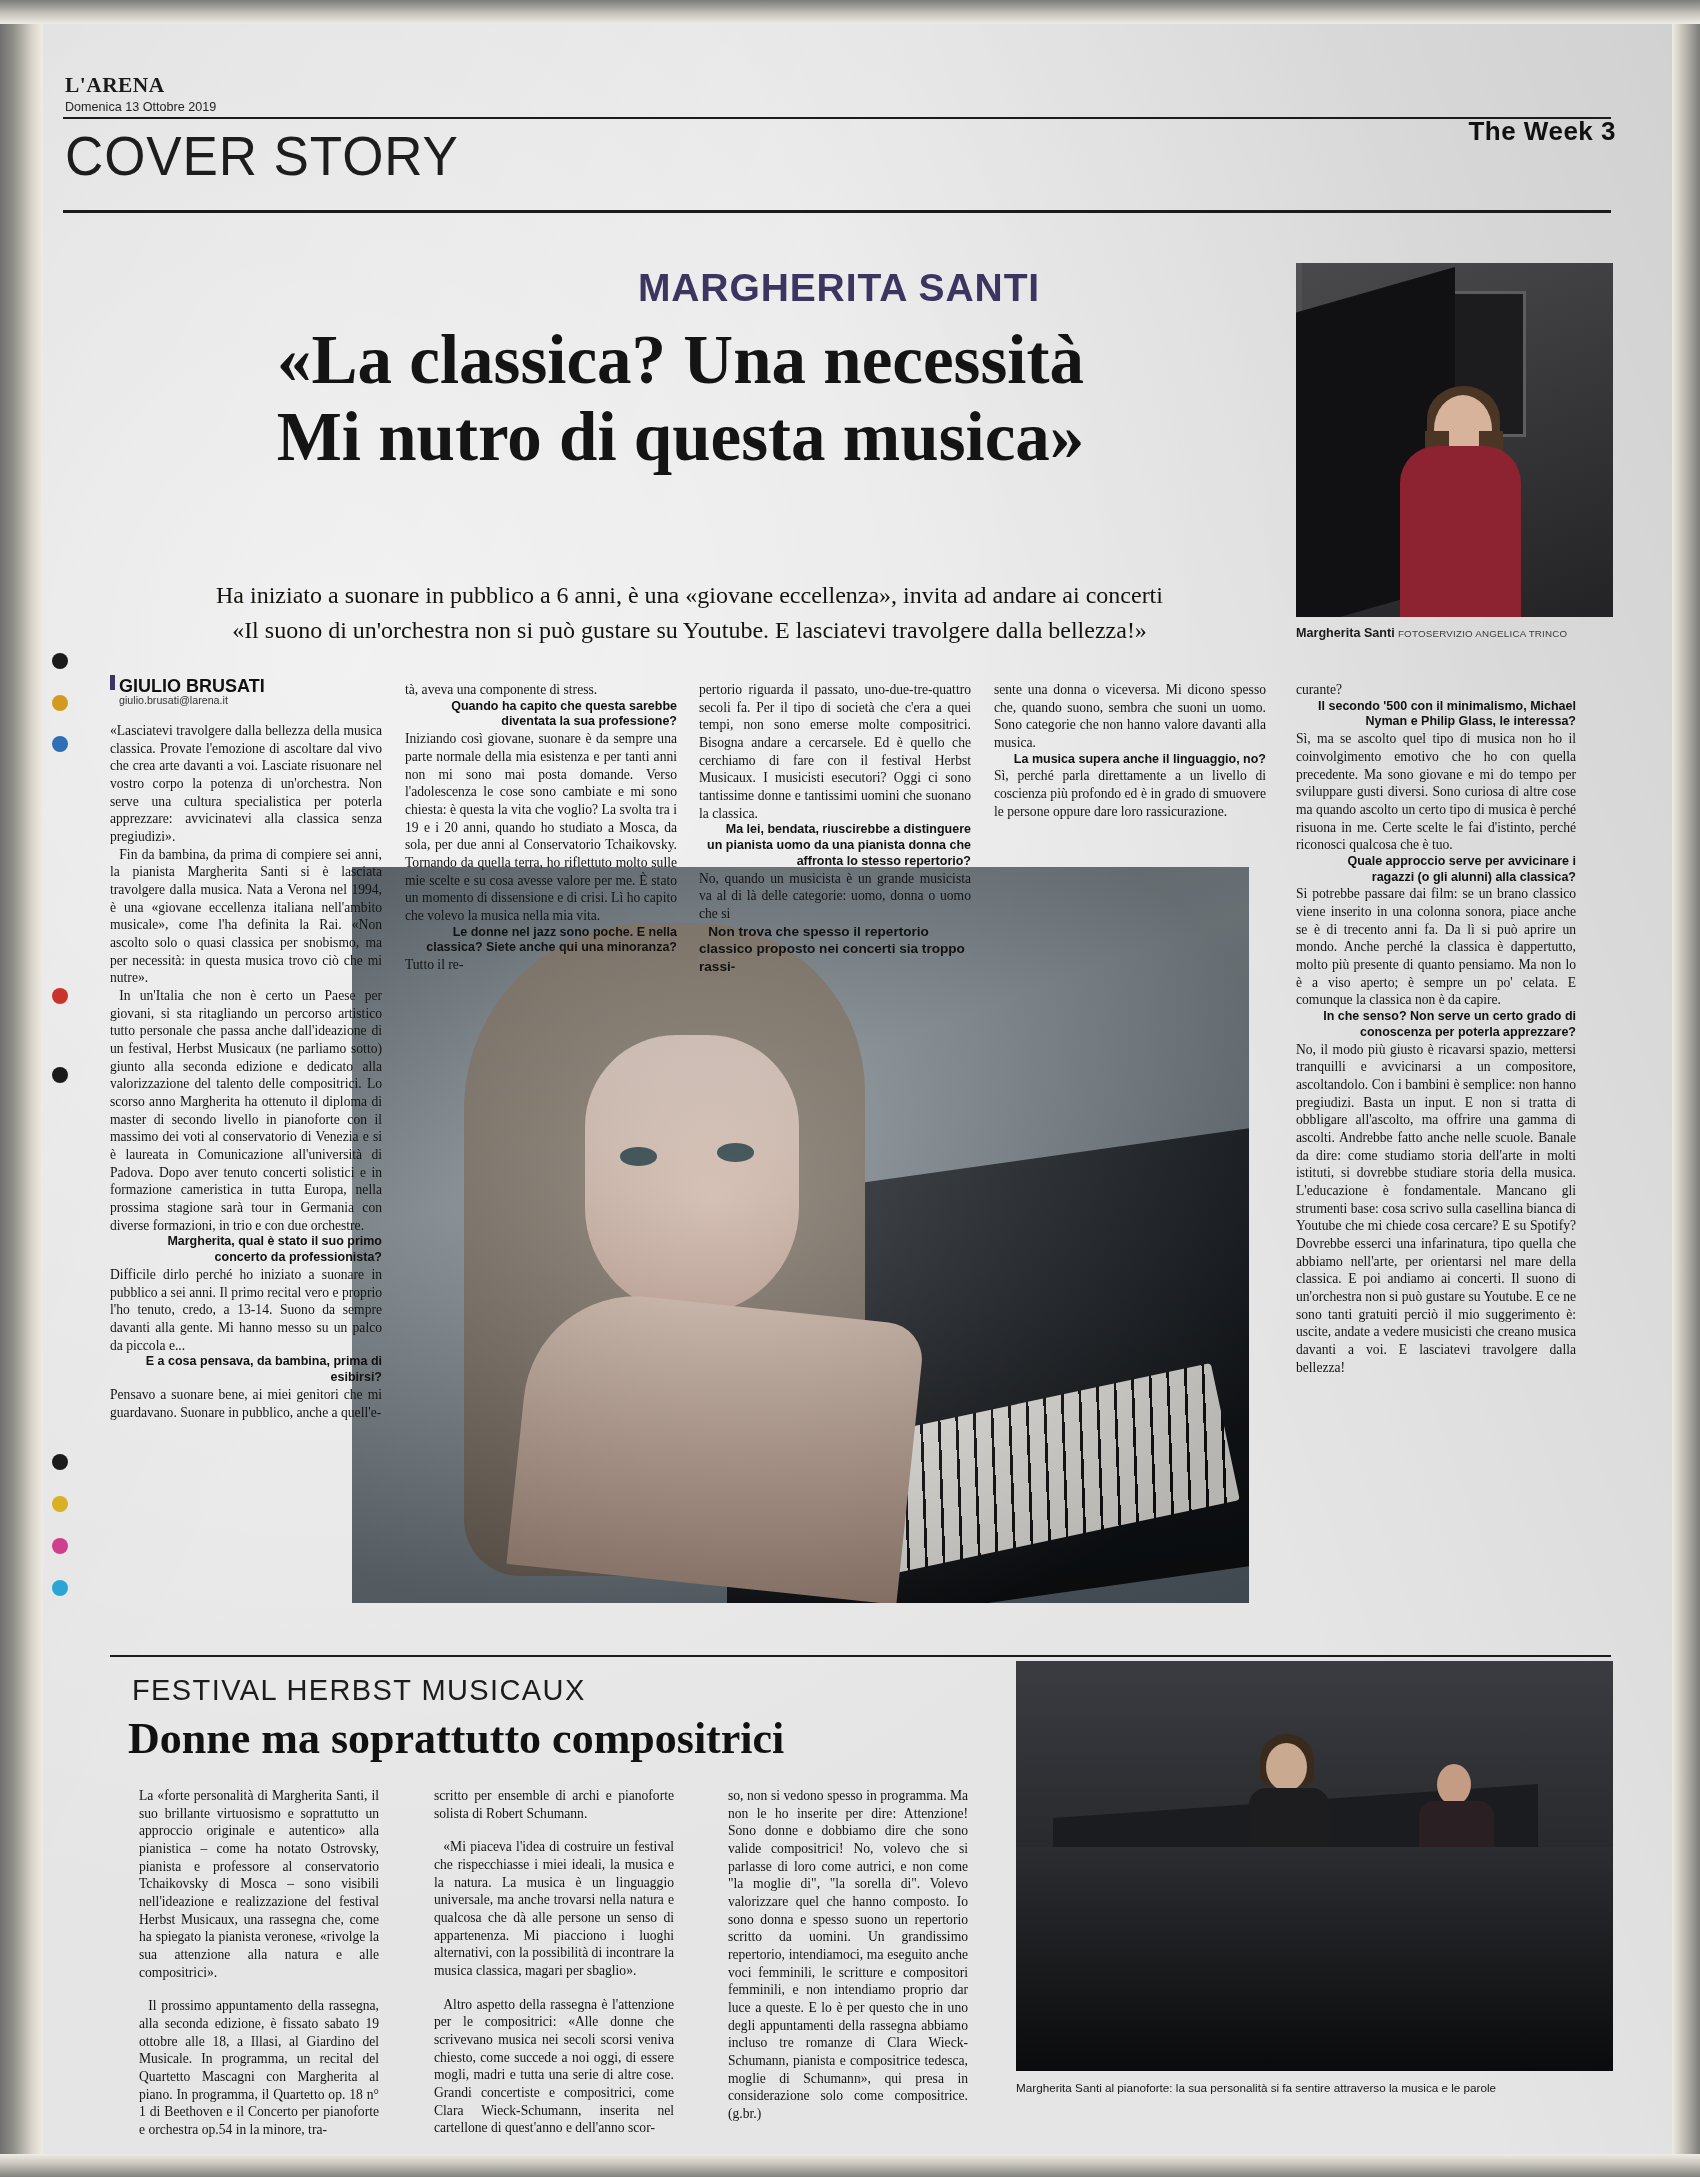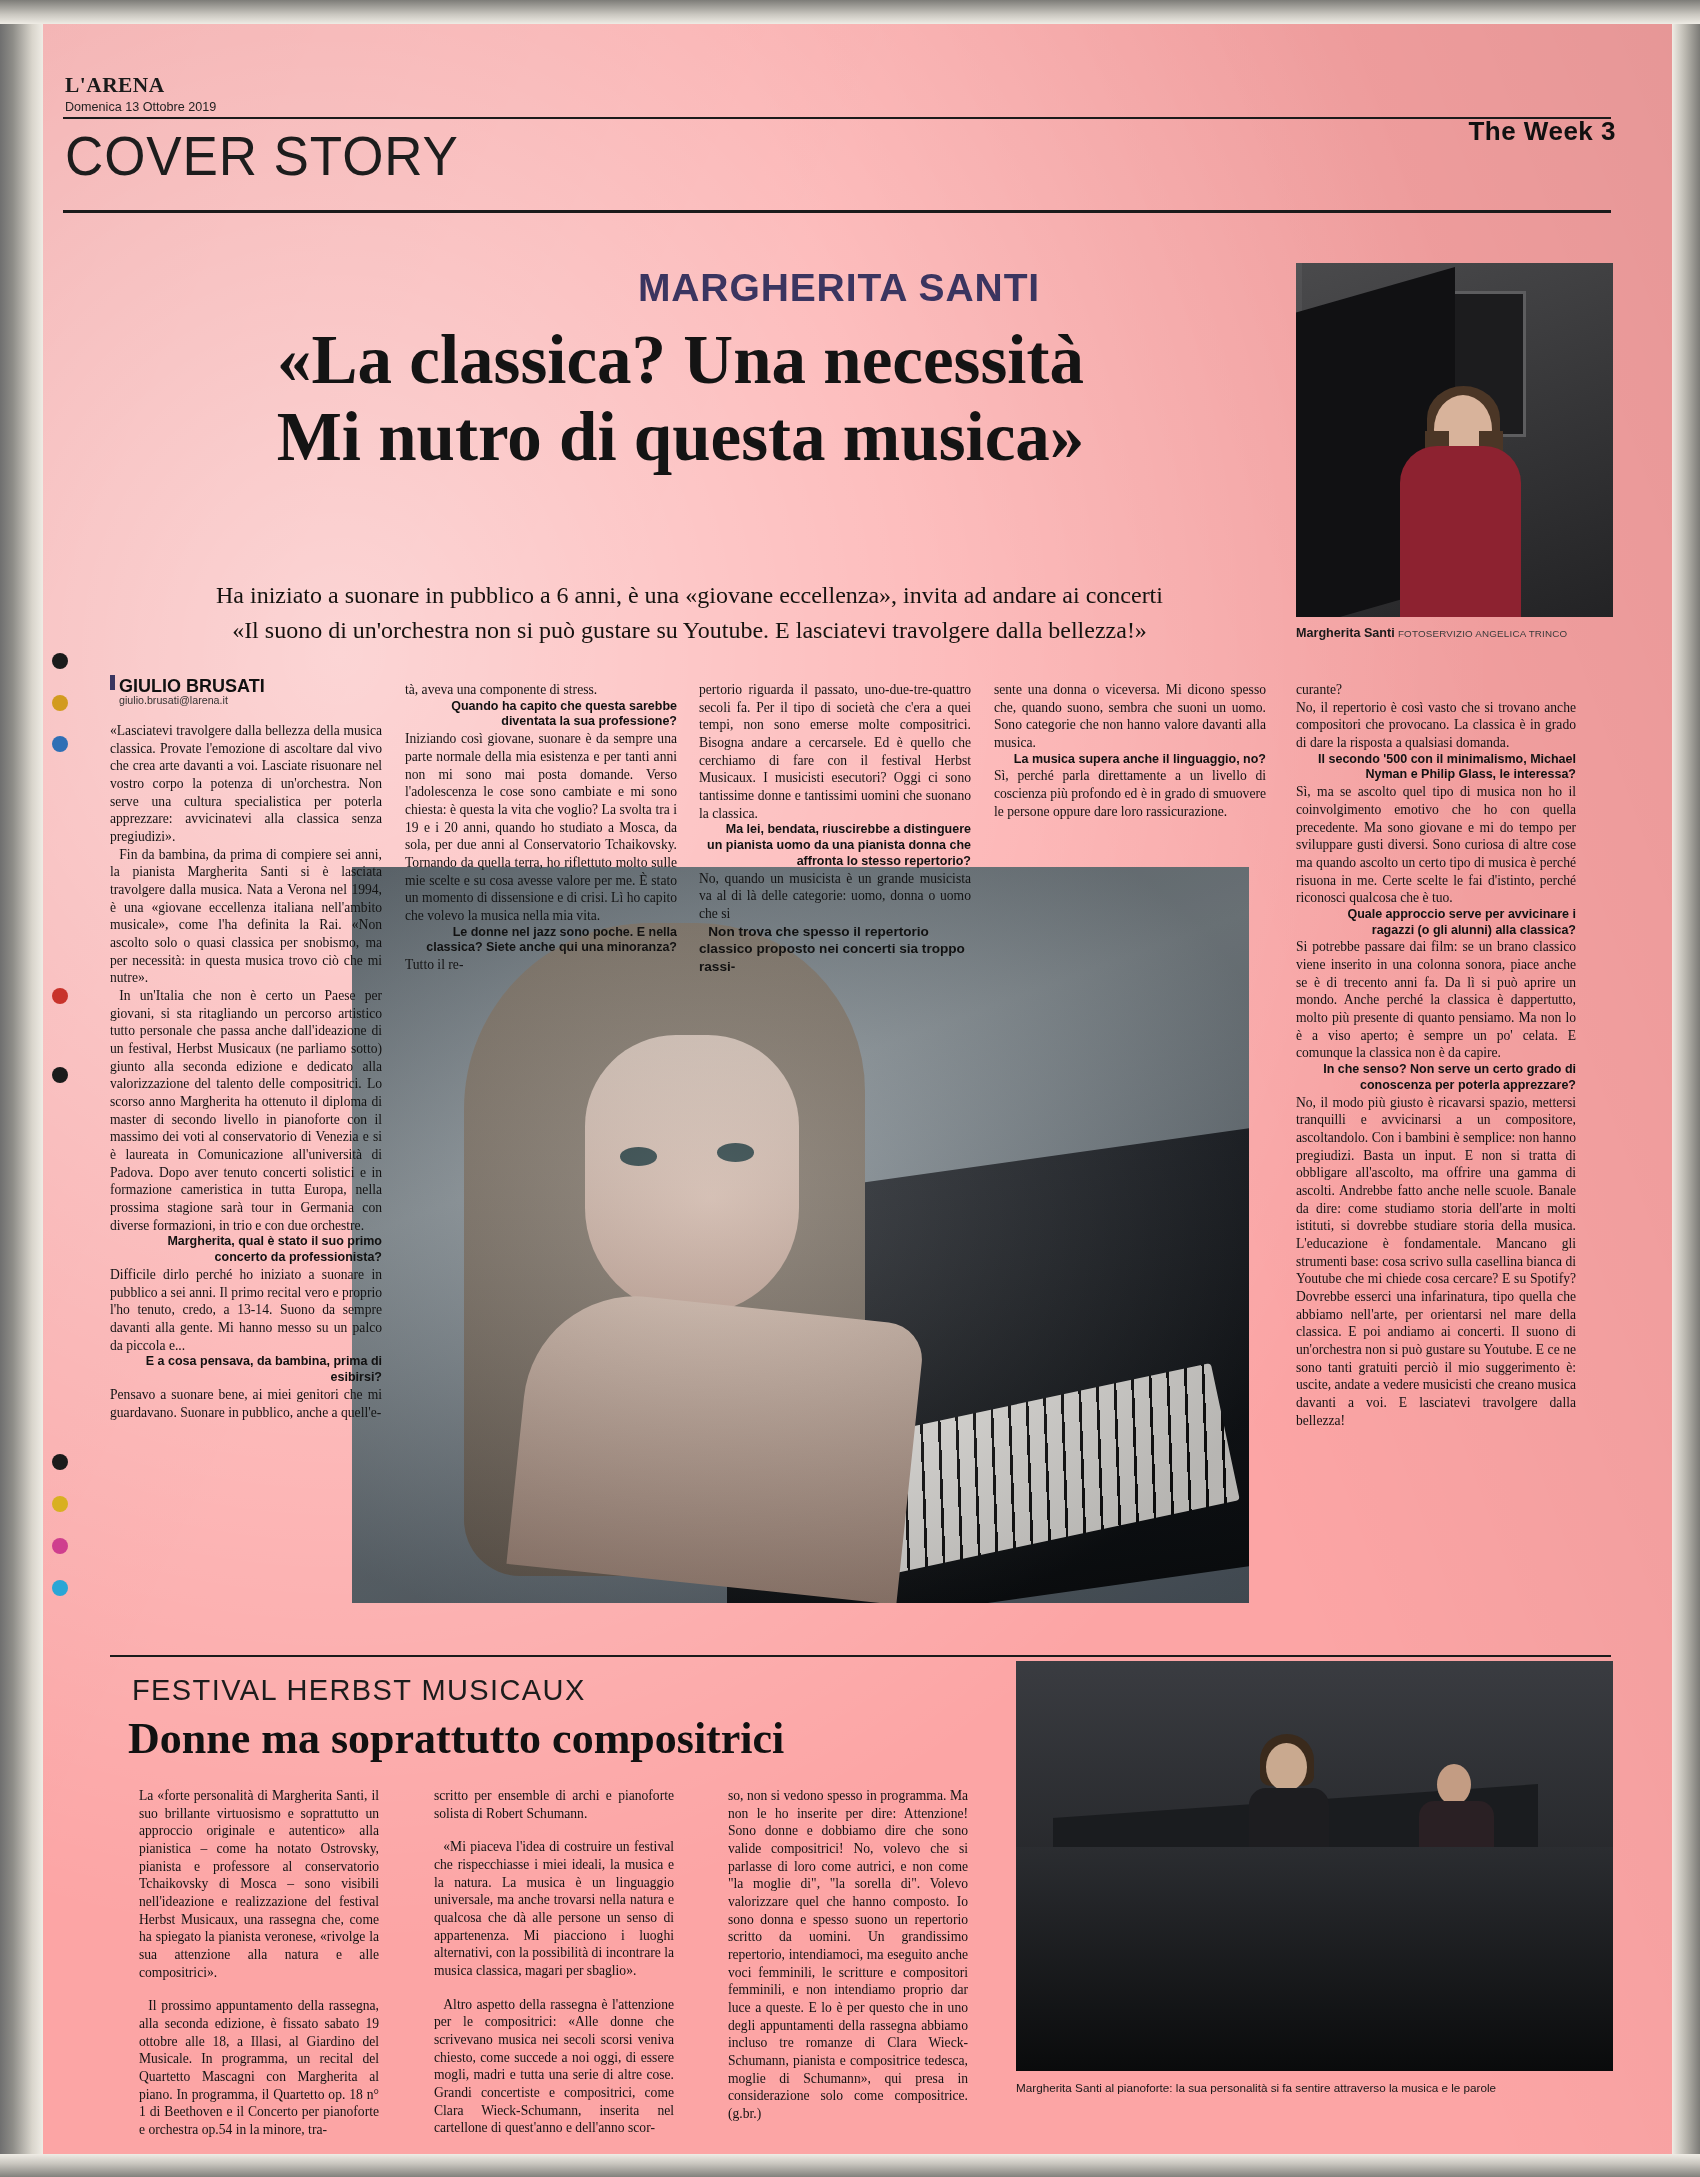--- a/index.html
+++ b/index.html
@@ -1,20 +1,20 @@
 <!DOCTYPE html>
 <html style="font-size:15px"><head>
 <meta charset="utf-8">
 <style>
   html,body{margin:0;padding:0;background:#6b6b6b;}
   body{font-family:"Liberation Serif",serif;}
   .page{
     position:relative;
     width:1700px;height:2178px;
-    background:#fca5a5;
+    background:#e5e5e5;
     overflow:hidden;
   }
   
   .paper-shade{
     position:absolute;inset:0;
     background:
       radial-gradient(ellipse at 20% 30%, rgba(255,255,255,0.55), rgba(255,255,255,0) 60%),
       linear-gradient(115deg, rgba(0,0,0,0.05), rgba(0,0,0,0) 35%),
       linear-gradient(250deg, rgba(0,0,0,0.09), rgba(0,0,0,0) 40%);
     pointer-events:none;
@@ -261,21 +261,20 @@
   </div>
 
   <div class="col" style="left:994px;top:681px;width:272px;">
     <p class="first">sente una donna o viceversa. Mi dicono spesso che, quando suono, sembra che suoni un uomo. Sono categorie che non hanno valore davanti alla musica.</p>
     <p class="q">La musica supera anche il linguaggio, no?</p>
     <p class="first">Sì, perché parla direttamente a un livello di coscienza più profondo ed è in grado di smuovere le persone oppure dare loro rassicurazione.</p>
   </div>
 
   <div class="col" style="left:1296px;top:681px;width:280px;">
     <p class="first">curante?</p>
-    <p class="first">No, il repertorio è così vasto che si trovano anche compositori che provocano. La classica è in grado di dare la risposta a qualsiasi domanda.</p>
     <p class="q">Il secondo '500 con il minimalismo, Michael Nyman e Philip Glass, le interessa?</p>
     <p class="first">Sì, ma se ascolto quel tipo di musica non ho il coinvolgimento emotivo che ho con quella precedente. Ma sono giovane e mi do tempo per sviluppare gusti diversi. Sono curiosa di altre cose ma quando ascolto un certo tipo di musica è perché risuona in me. Certe scelte le fai d'istinto, perché riconosci qualcosa che è tuo.</p>
     <p class="q">Quale approccio serve per avvicinare i ragazzi (o gli alunni) alla classica?</p>
     <p class="first">Si potrebbe passare dai film: se un brano classico viene inserito in una colonna sonora, piace anche se è di trecento anni fa. Da lì si può aprire un mondo. Anche perché la classica è dappertutto, molto più presente di quanto pensiamo. Ma non lo è a viso aperto; è sempre un po' celata. E comunque la classica non è da capire.</p>
     <p class="q">In che senso? Non serve un certo grado di conoscenza per poterla apprezzare?</p>
     <p class="first">No, il modo più giusto è ricavarsi spazio, mettersi tranquilli e avvicinarsi a un compositore, ascoltandolo. Con i bambini è semplice: non hanno pregiudizi. Basta un input. E non si tratta di obbligare all'ascolto, ma offrire una gamma di ascolti. Andrebbe fatto anche nelle scuole. Banale da dire: come studiamo storia dell'arte in molti istituti, si dovrebbe studiare storia della musica. L'educazione è fondamentale. Mancano gli strumenti base: cosa scrivo sulla casellina bianca di Youtube che mi chiede cosa cercare? E su Spotify? Dovrebbe esserci una infarinatura, tipo quella che abbiamo nell'arte, per orientarsi nel mare della classica. E poi andiamo ai concerti. Il suono di un'orchestra non si può gustare su Youtube. E ce ne sono tanti gratuiti perciò il mio suggerimento è: uscite, andate a vedere musicisti che creano musica davanti a voi. E lasciatevi travolgere dalla bellezza!</p>
   </div>
 
   <div class="rule-mid"></div>
   <div class="festival">FESTIVAL HERBST MUSICAUX</div>

